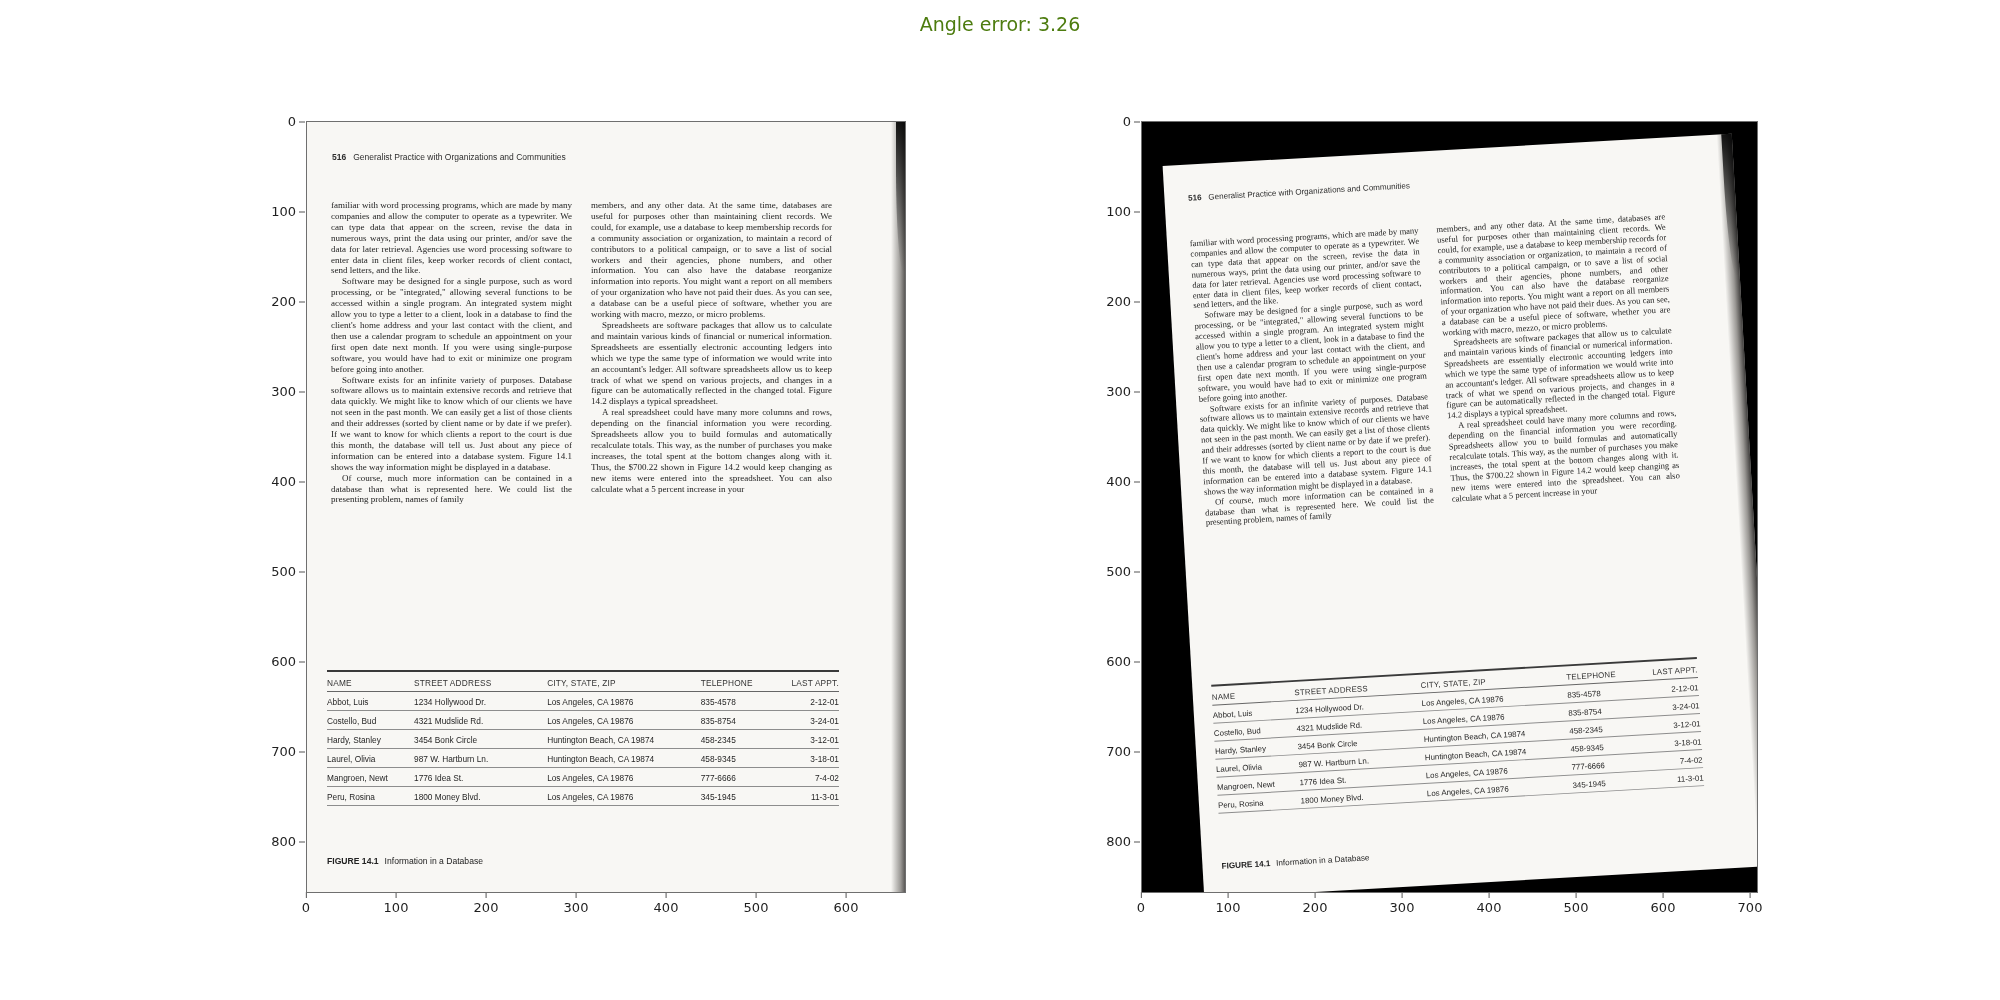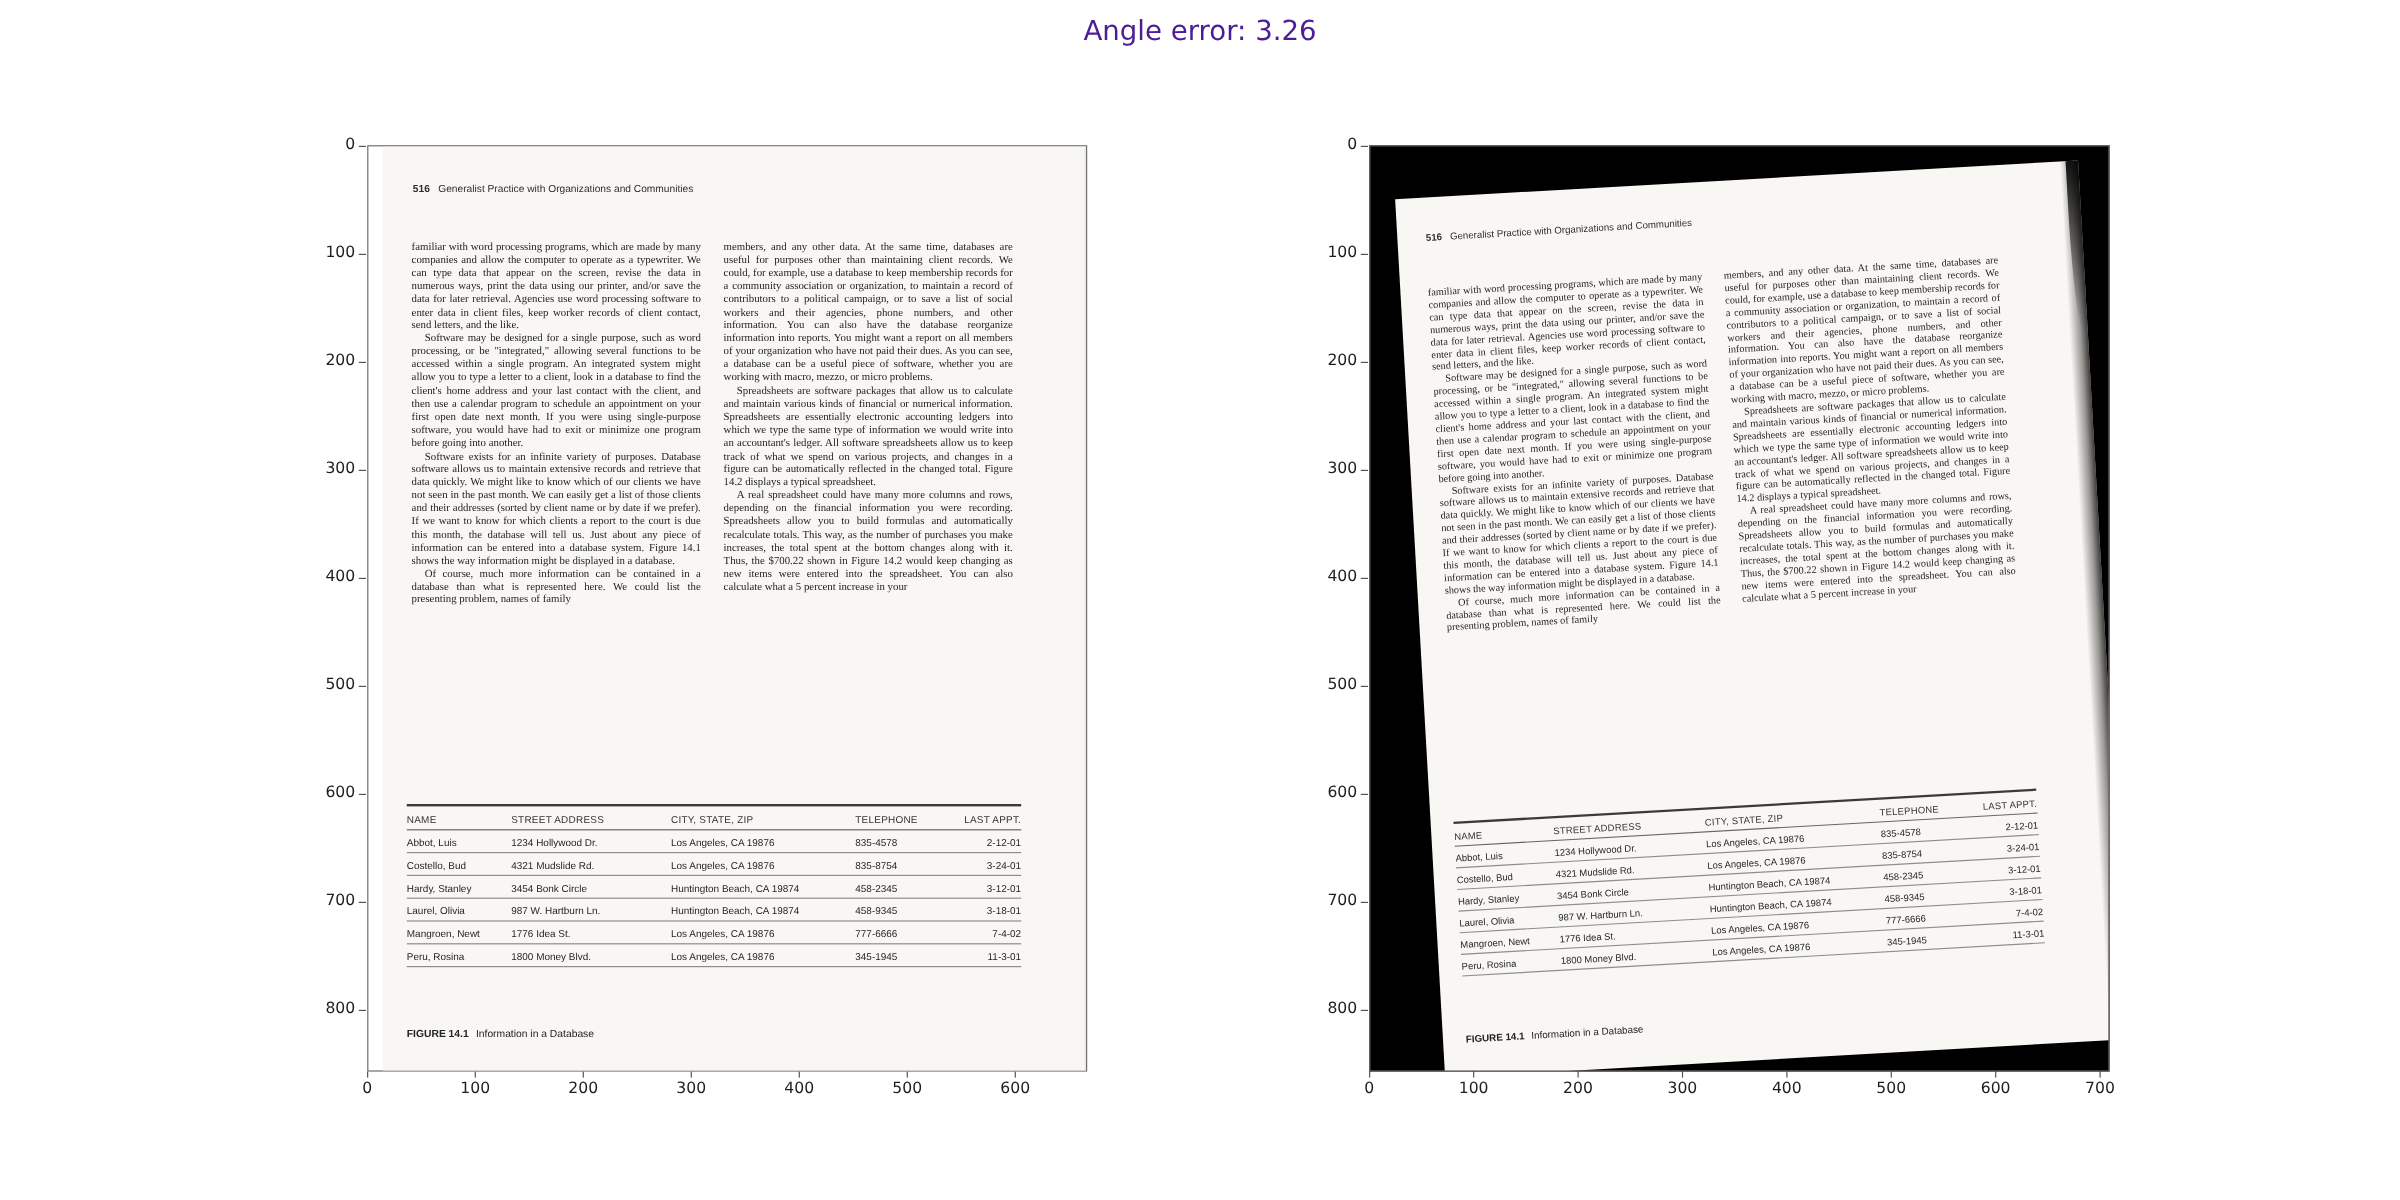--- a/index.html
+++ b/index.html
@@ -1,35 +1,35 @@
 <!DOCTYPE html>
 <html><head>
 <meta charset="utf-8">
 <style>
   *{box-sizing:border-box}
   html,body{margin:0;padding:0}
   body{width:2000px;height:1000px;background:#ffffff;position:relative;overflow:hidden;
        font-family:"DejaVu Sans",sans-serif}
 
   .fig-title{position:absolute;top:13px;left:50%;transform:translateX(-50%);
-             font-size:23px;color:#4c1d95;white-space:nowrap}
+             font-size:19px;color:#4d7c0f;white-space:nowrap}
 
   
   .axes{position:absolute;border:1px solid #6f6f6f}
   .axes.left{left:306px;top:121px;width:600px;height:772px;background:#fff;overflow:hidden}
   .axes.right{left:1141px;top:121px;width:617px;height:772px;background:#000;overflow:hidden}
 
   .ytick{position:absolute;width:44px;text-align:right;font-size:13px;color:#1f1f1f;
          transform:translateY(-50%);line-height:1}
   .ytick::after{content:"";position:absolute;top:50%;right:-9px;width:6px;height:1px;background:#555}
   .xtick{position:absolute;font-size:13px;color:#1f1f1f;transform:translateX(-50%);line-height:1}
   .xtick::before{content:"";position:absolute;left:50%;top:-9px;width:1px;height:6px;background:#555}
 
   
-  .page{position:absolute;left:12px;top:0;width:600px;height:772px;background:#f8f7f4;color:#1c1c1c}
+  .page{position:absolute;left:0;top:0;width:600px;height:772px;background:#f8f7f4;color:#1c1c1c}
   .running-head{position:absolute;left:25px;top:30px;font-family:"Liberation Sans",sans-serif;
                 font-size:8.5px;color:#2e2e2e;white-space:nowrap}
   .running-head .num{font-weight:bold;margin-right:7px}
   .columns{position:absolute;left:24px;top:78px;width:502px;display:flex;gap:19px}
   .textcol{width:241px;font-family:"Liberation Serif","DejaVu Serif",serif;font-size:9px;
            line-height:10.9px;text-align:justify;color:#1d1d1d}
   .textcol p{margin:0;text-indent:11px}
   .textcol p.first{text-indent:0}
 
   .dbtable{position:absolute;left:20px;top:548px;width:512px;border-top:2px solid #3a3a3a;

